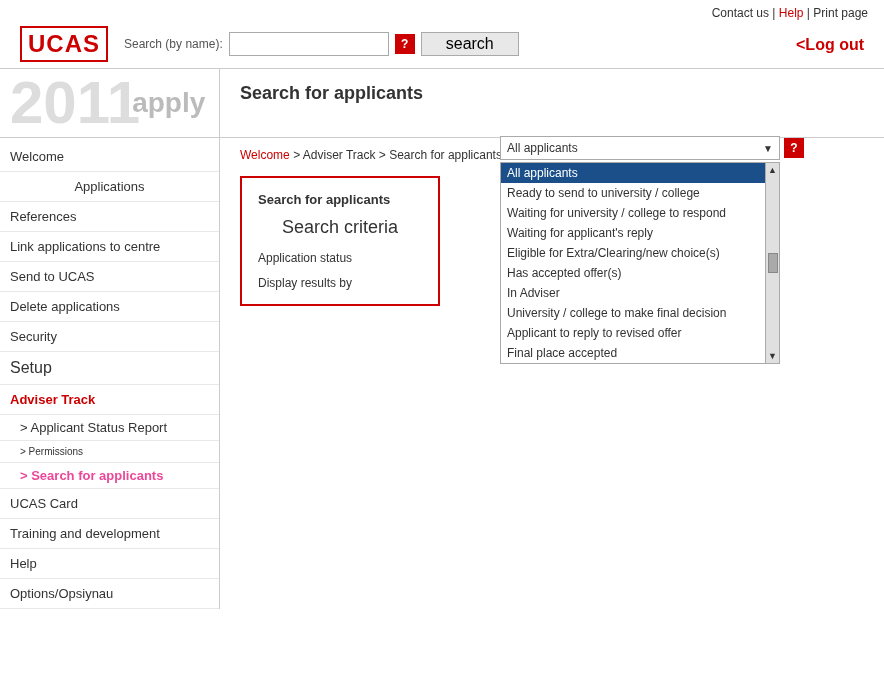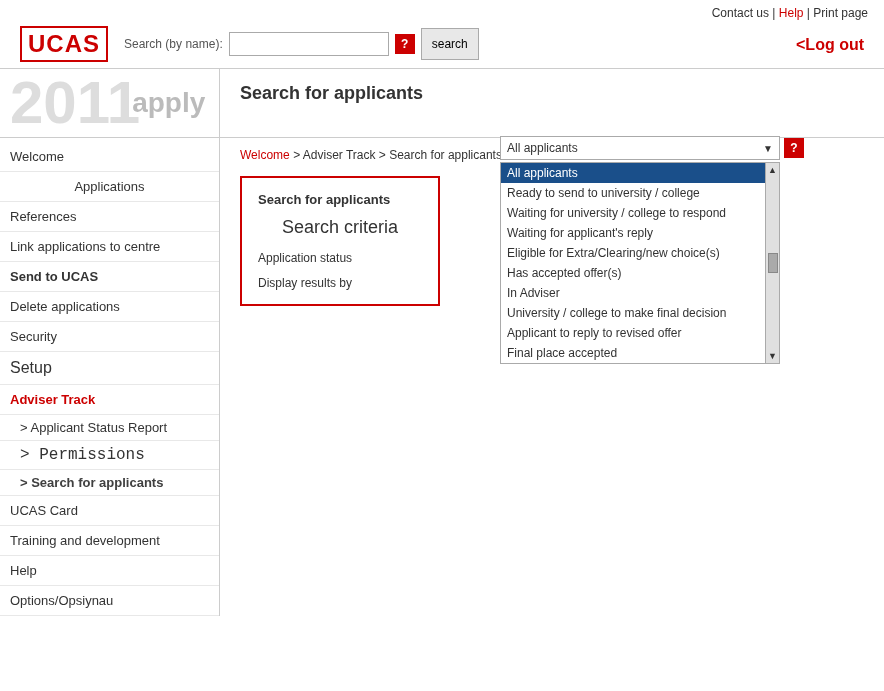--- a/index.html
+++ b/index.html
@@ -152,21 +152,21 @@
 
   <div id="search-logout-row">
     <div style="display:flex; align-items:center; gap:16px;">
 
       <div id="logo">UCAS</div>
 
       <div id="search-controls">
         <label style="font-size:12px;color:#555;">Search (by name):</label>
         <input type="text" id="search-input-field" style="width: 160px; height: 24px; border: 1px solid rgb(170, 170, 170); padding: 2px 4px; font-size: 12px;">
         <button style="width:20px;height:20px;background:#c00;color:#fff;border:none;font-weight:bold;font-size:12px;cursor:pointer;">?</button>
-        <button style="background:#e8e8e8;border:1px solid #aaa;padding:2px 10px;font-size:12px;cursor:pointer;height:32px;">search</button>
+        <button style="background:#e8e8e8;border:1px solid #aaa;padding:2px 24px;font-size:16px;cursor:pointer;height:24px;">search</button>
       </div>
     </div>
     <div id="logout-area">
       <button style="font-size:16px;font-weight:bold;color:#c00;background:none;border:none;cursor:pointer;">&lt;Log out</button>
     </div>
   </div>
 
   <hr class="hdivider">
 
   <div style="display:flex; align-items:stretch;">
@@ -191,43 +191,43 @@
     </div>
     <div class="sidebar-item" style="padding:7px 10px;border-bottom:1px solid #e8e8e8;cursor:pointer;font-size:13px;text-align:center;">
       <span>Applications</span>
     </div>
     <div class="sidebar-item" style="padding:7px 10px;border-bottom:1px solid #e8e8e8;cursor:pointer;font-size:13px;">
       <span>References</span>
     </div>
     <div class="sidebar-item" style="padding:7px 10px;border-bottom:1px solid #e8e8e8;cursor:pointer;font-size:13px;">
       <span>Link applications to centre</span>
     </div>
-    <div class="sidebar-item" style="padding:7px 10px;border-bottom:1px solid #e8e8e8;cursor:pointer;font-size:13px;font-weight:bold;">
+    <div class="sidebar-item" style="padding:7px 10px;border-bottom:1px solid #e8e8e8;cursor:pointer;font-size:13px;">
       <span>Send to UCAS</span>
     </div>
     <div class="sidebar-item" style="padding:7px 10px;border-bottom:1px solid #e8e8e8;cursor:pointer;font-size:13px;">
       <span>Delete applications</span>
     </div>
     <div class="sidebar-item" style="padding:7px 10px;border-bottom:1px solid #e8e8e8;cursor:pointer;font-size:13px;">
       <span>Security</span>
     </div>
     <div class="sidebar-item" style="padding:7px 10px;border-bottom:1px solid #e8e8e8;cursor:pointer;font-size:16px;">
       <span>Setup</span>
     </div>
 
     <div class="sidebar-item" style="padding:7px 10px;border-bottom:1px solid #e8e8e8;cursor:pointer;font-size:13px;color:#c00;font-weight:bold;">
       <span>Adviser Track</span>
     </div>
     <div class="sidebar-subitem" style="padding:5px 10px 5px 20px;border-bottom:1px solid #e8e8e8;cursor:pointer;font-size:13px;">
       <span>&gt; Applicant Status Report</span>
     </div>
-    <div class="sidebar-subitem" style="padding:5px 10px 5px 20px;border-bottom:1px solid #e8e8e8;cursor:pointer;font-size:16px;font-family:Liberation Mono, monospace;">
+    <div class="sidebar-subitem" style="padding:5px 10px 5px 20px;border-bottom:1px solid #e8e8e8;cursor:pointer;font-size:10px;">
       <span>&gt; Permissions</span>
     </div>
-    <div class="sidebar-subitem active" style="padding:5px 10px 5px 20px;border-bottom:1px solid #e8e8e8;cursor:pointer;font-size:13px;color:#404040;font-weight:bold;">
+    <div class="sidebar-subitem active" style="padding:5px 10px 5px 20px;border-bottom:1px solid #e8e8e8;cursor:pointer;font-size:13px;color:#ec4899;font-weight:bold;">
       <span>&gt; Search for applicants</span>
     </div>
     <div class="sidebar-item" style="padding:7px 10px;border-bottom:1px solid #e8e8e8;cursor:pointer;font-size:13px;">
       <span>UCAS Card</span>
     </div>
     <div class="sidebar-item" style="padding:7px 10px;border-bottom:1px solid #e8e8e8;cursor:pointer;font-size:13px;">
       <span>Training and development</span>
     </div>
     <div class="sidebar-item" style="padding:7px 10px;border-bottom:1px solid #e8e8e8;cursor:pointer;font-size:13px;">
       <span>Help</span>

